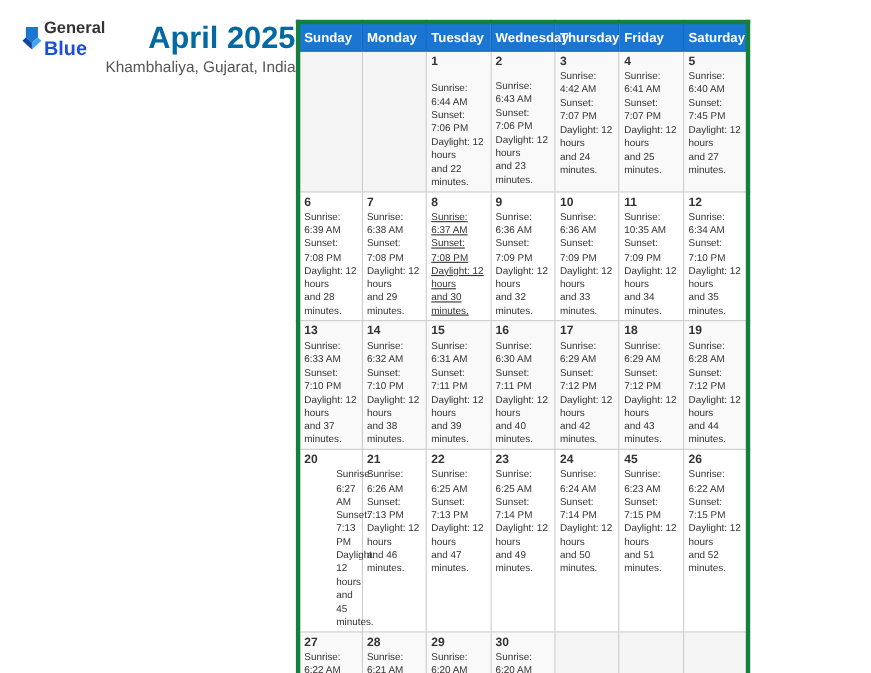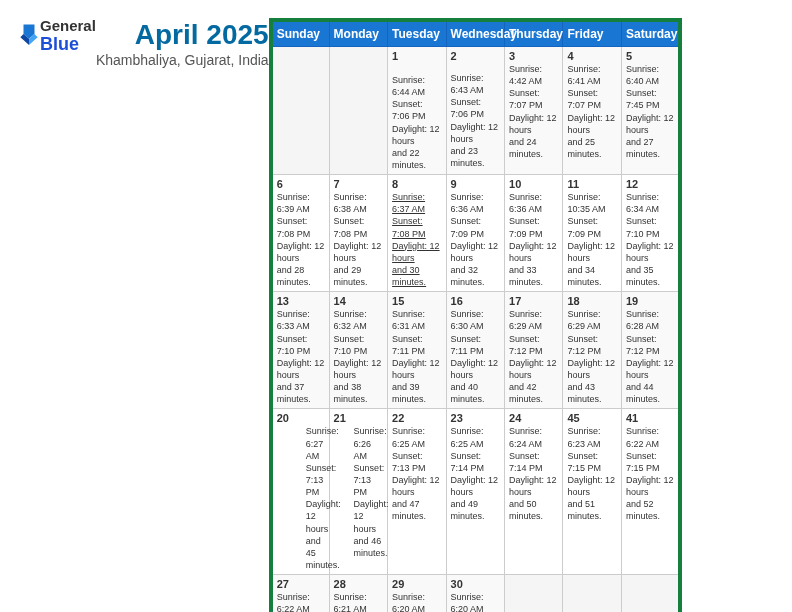--- a/index.html
+++ b/index.html
@@ -272,21 +272,21 @@
         <tr>
           <td>
             <span class="day-num">20</span>
             <div class="day-detail" style="white-space: pre-line; margin-left: 29px;">Sunrise: 6:27 AM
 Sunset: 7:13 PM
 Daylight: 12 hours
 and 45 minutes.</div>
           </td>
           <td>
             <span class="day-num">21</span>
-            <div class="day-detail" style="white-space: pre-line; margin-left: 20px;">Sunrise: 6:26 AM
+            <div class="day-detail" style="white-space: pre-line;">Sunrise: 6:26 AM
 Sunset: 7:13 PM
 Daylight: 12 hours
 and 46 minutes.</div>
           </td>
           <td>
             <span class="day-num">22</span>
             <div class="day-detail" style="white-space: pre-line;">Sunrise: 6:25 AM
 Sunset: 7:13 PM
 Daylight: 12 hours
 and 47 minutes.</div>
@@ -306,21 +306,21 @@
 and 50 minutes.</div>
           </td>
           <td>
             <span class="day-num">45</span>
             <div class="day-detail" style="white-space: pre-line;">Sunrise: 6:23 AM
 Sunset: 7:15 PM
 Daylight: 12 hours
 and 51 minutes.</div>
           </td>
           <td>
-            <span class="day-num">41</span>
+            <span class="day-num">26</span>
             <div class="day-detail" style="white-space: pre-line;">Sunrise: 6:22 AM
 Sunset: 7:15 PM
 Daylight: 12 hours
 and 52 minutes.</div>
           </td>
         </tr>
         <tr>
           <td>
             <span class="day-num">27</span>
             <div class="day-detail" style="white-space: pre-line;">Sunrise: 6:22 AM

